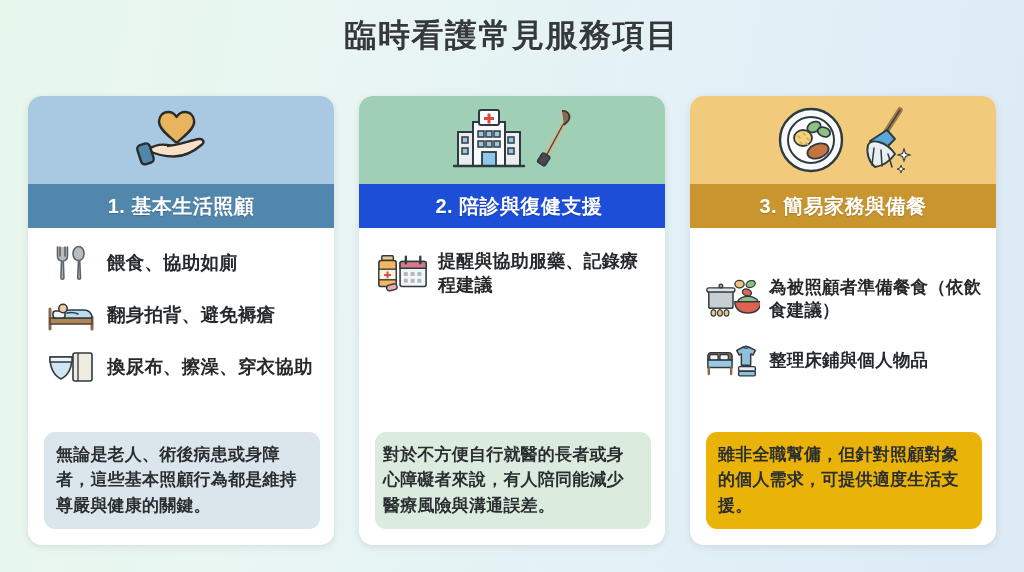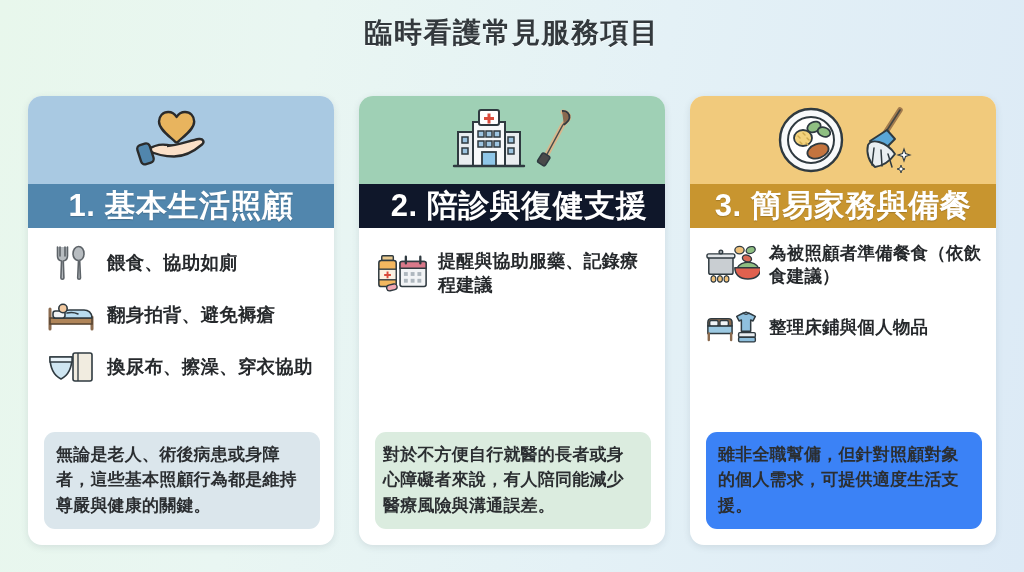--- a/index.html
+++ b/index.html
@@ -12,21 +12,21 @@
   }
 
   
   .title-wrap {
     width: 100%;
     text-align: center;
     padding-top: 18px;
     height: 78px;
   }
   .page-title {
-    font-size: 28px;
+    font-size: 32px;
     font-weight: bold;
     color: #33393d;
     letter-spacing: 1.5px;
     line-height: 1.1;
     text-shadow: 0 1px 0 rgba(255,255,255,.7);
   }
 
   
   .cards {
     position: absolute;
@@ -56,49 +56,49 @@
     align-items: center;
     justify-content: center;
     gap: 10px;
   }
   .card-head {
     height: 44px;
     display: flex;
     align-items: center;
     justify-content: center;
     color: #ffffff;
-    font-size: 31px;
+    font-size: 20px;
     font-weight: bold;
     letter-spacing: .5px;
     text-shadow: 0 1px 1px rgba(0,0,0,.18);
   }
 
   
   .c1 .card-top { background: #a9c9e2; }
   .c1 .card-head { background: #5186ad; }
   .c1 .note { background: #dbe6ec; }
   
   .c2 .card-top { background: #9fd0b5; }
-  .c2 .card-head { background: #0f172a; padding-left: 14px; }
+  .c2 .card-head { background: #1d4ed8; padding-left: 14px; }
   .c2 .note { background: #dbecdf; }
   
   .c3 .card-top { background: #f1ca7c; }
   .c3 .card-head { background: #c8952f; }
-  .c3 .note { background: #3b82f6; }
+  .c3 .note { background: #eab308; }
 
   
   .list {
     flex: 1;
     padding: 16px 14px 6px 16px;
     display: flex;
     flex-direction: column;
   }
   .c1 .list { gap: 10px; padding-top: 14px; }
   .c2 .list { gap: 30px; padding-top: 22px; }
-  .c3 .list { gap: 18px; padding-top: 14px; }
+  .c3 .list { gap: 18px; padding-top: 14px; justify-content: center; }
 
   .row {
     display: flex;
     align-items: center;
     gap: 9px;
   }
   .row .ico {
     width: 54px;
     min-width: 54px;
     height: 42px;

